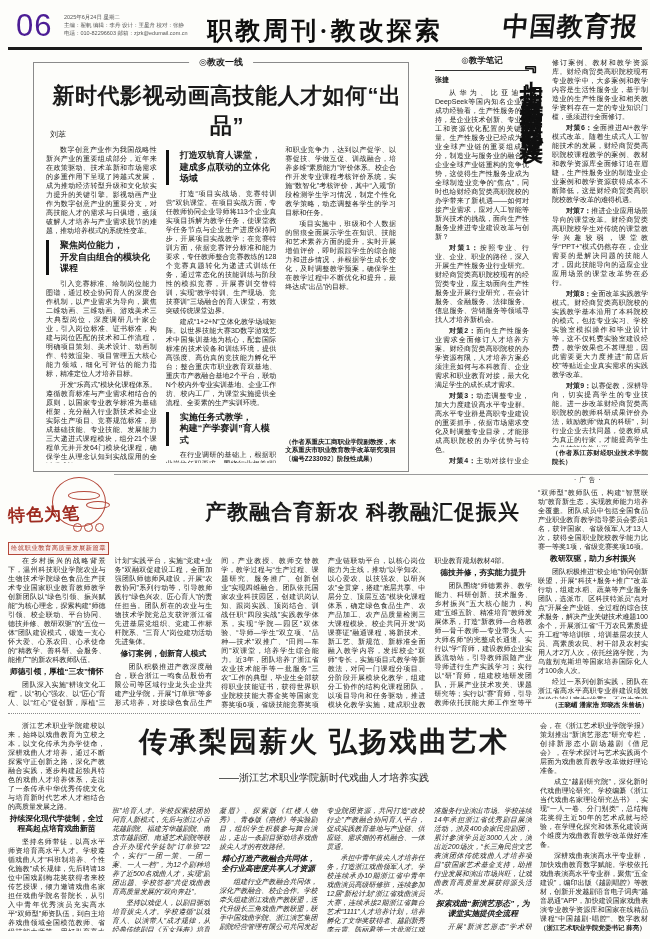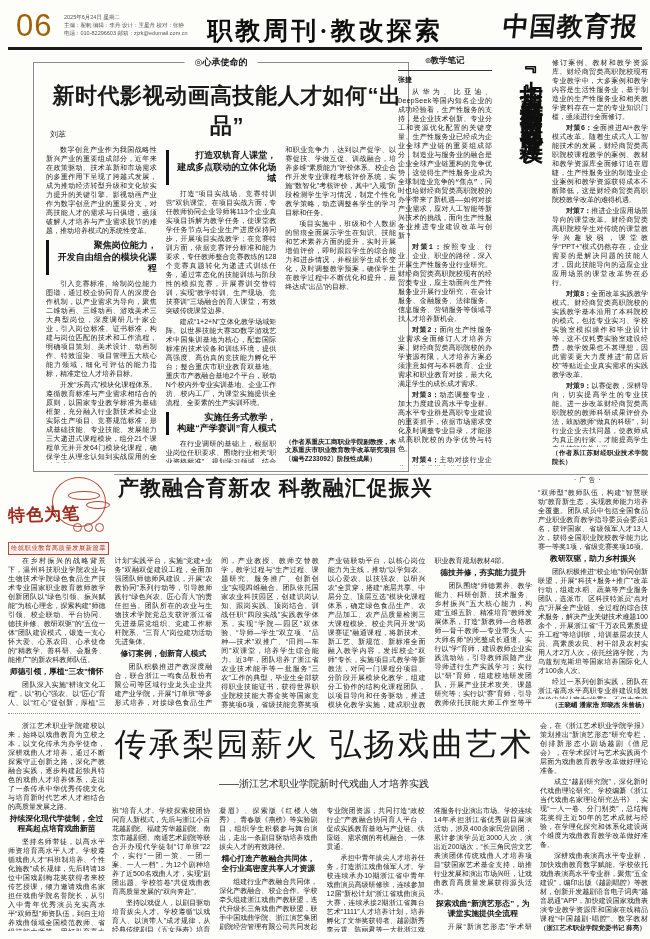--- a/index.html
+++ b/index.html
@@ -1,20 +1,20 @@
 <!DOCTYPE html>
 <html><head>
 <meta charset="utf-8">
 <style>
   html,body{margin:0;padding:0;background:#e8e8e6;}
   .page{position:relative;width:650px;height:939px;margin:0 auto;background:#fdfdfa;
         font-family:"Liberation Sans","DejaVu Sans",sans-serif;color:#1a1a1a;overflow:hidden;}
   .abs{position:absolute;}
   
-  .pagenum{left:16px;top:8px;font-size:31px;color:#a16207;letter-spacing:1px;}
+  .pagenum{left:16px;top:8px;font-size:31px;color:#4c1d95;letter-spacing:1px;}
   .dateblock{left:64px;top:13px;width:170px;font-size:5.5px;line-height:8px;color:#555;}
   .sectitle{left:0;width:650px;top:14px;text-align:center;font-size:25px;font-weight:800;
             letter-spacing:3px;color:#101010;font-family:"Liberation Serif","DejaVu Serif",serif;}
   .masthead{right:12px;top:9px;font-size:26px;font-weight:800;color:#151515;
             font-family:"Liberation Serif","DejaVu Serif",serif;transform:skewX(-6deg);letter-spacing:1px;}
   .hrule{left:8px;top:47px;width:634px;height:3px;background:#1b1b1b;}
   
   .bt{font-size:7px;line-height:9px;text-align:justify;color:#1c1c1c;margin:0 0 2px 0;}
   .ind{text-indent:2em;}
   .lbl{font-weight:bold;}
@@ -24,23 +24,23 @@
   .attr{font-size:6.5px;line-height:8.5px;font-weight:bold;text-align:justify;margin-top:2px;}
   
   .a1box{left:33px;top:62px;width:374px;height:408px;border:1px solid #8a8a8a;background:#fdfdfa;}
   .a1tag{position:absolute;top:-7px;left:50%;transform:translateX(-50%);background:#fdfdfa;
          padding:0 10px;font-size:9px;font-weight:bold;white-space:nowrap;}
   .a1title{margin:18px 6px 0 18px;text-align:center;font-size:22px;font-weight:800;letter-spacing:0.5px;}
   .a1author{position:absolute;left:16px;top:66px;font-size:8px;color:#222;}
   .a1cols{position:absolute;left:12px;top:82px;width:350px;bottom:8px;display:flex;gap:9px;}
   .a1cols .col{flex:1;}
   .sub1{font-size:9px;font-weight:800;line-height:11.5px;border-left:3px solid #111;
-        padding-left:4px;margin:5px 0 4px 0;white-space:pre-line;text-align:right;}
-  
-  .ncol1{left:398px;top:55px;width:94px;height:412px;font-family:Liberation Mono, monospace;}
+        padding-left:11px;margin:5px 0 4px 0;white-space:pre-line;}
+  
+  .ncol1{left:435px;top:55px;width:94px;height:412px;}
   .ntag{font-size:8.5px;font-weight:bold;text-align:center;border-bottom:1px solid #333;
         padding-bottom:3px;margin-bottom:4px;}
   .nauthor{font-size:7px;font-weight:bold;margin:2px 0 3px 0;}
   .ntext{height:378px;overflow:hidden;}
   .vtitle{left:515px;top:58px;width:34px;height:404px;writing-mode:vertical-rl;text-orientation:upright;
           font-size:23px;font-weight:800;letter-spacing:4px;color:#101010;text-align:left;line-height:34px;}
   .ncol2{left:552px;top:58px;width:96px;height:408px;}
   .adlabel{left:574px;top:476px;font-size:6.5px;letter-spacing:3px;color:#333;}
   
   .midrule{left:114px;top:474px;width:534px;height:1px;background:#9a9a9a;}
@@ -50,56 +50,56 @@
   .badge-cloud1{position:absolute;right:10px;top:14px;width:30px;height:7px;border:1.2px solid #b5483a;
                 border-radius:50%;}
   .badge-cloud2{position:absolute;right:0px;top:24px;width:22px;height:6px;border:1.2px solid #b5483a;
                 border-radius:50%;}
   .badge-title{position:absolute;left:0;top:26px;font-size:17px;font-weight:900;color:#9e2b20;
                letter-spacing:1px;transform:rotate(-2deg);}
   .badge-dots{position:absolute;right:6px;top:46px;display:flex;gap:2px;}
   .badge-dots i{width:7px;height:7px;border:1px solid #b5483a;border-radius:50%;display:block;}
   .badge-slogan{position:absolute;left:0;bottom:2px;font-size:6.3px;color:#a8392c;border:1px solid #b5483a;
                 padding:1px 2px;letter-spacing:0.5px;background:#fbf1ef;white-space:nowrap;}
-  .midhead{left:118px;top:474px;width:402px;text-align:left;}
+  .midhead{left:118px;top:498px;width:402px;text-align:right;}
   .midhead .t{font-size:21px;font-weight:900;letter-spacing:1px;}
   .midhead .s{font-size:9.5px;font-weight:bold;margin-top:9px;color:#222;}
   .mc6{left:538px;top:488px;width:110px;height:222px;}
   .midcols{left:8px;top:556px;width:524px;height:152px;display:flex;gap:9px;}
   .midcols .col{flex:1;}
   .sub2{font-size:7.8px;font-weight:800;text-align:center;line-height:10px;margin:3px 0;}
   .authors{font-size:6.5px;font-weight:bold;text-align:right;margin-top:2px;}
   
   .dotrule{left:8px;top:713px;width:632px;border-top:1.5px dotted #888;height:0;}
   
   .bc1{left:8px;top:721px;width:97px;height:210px;}
   .bothead{left:112px;top:723px;width:424px;text-align:center;}
-  .bothead .t{font-size:32px;font-weight:400;letter-spacing:2px;}
+  .bothead .t{font-size:28px;font-weight:700;letter-spacing:2px;}
   .bothead .s{font-size:10px;font-weight:normal;margin-top:10px;color:#222;}
-  .botcols{left:112px;top:806px;width:420px;height:126px;display:flex;gap:9px;}
+  .botcols{left:112px;top:806px;width:420px;height:126px;display:flex;gap:9px;font-style:italic;}
   .botcols .col{flex:1;}
   .bc6{left:540px;top:721px;width:108px;height:211px;}
 </style>
 </head>
 <body>
 
 <div class="page">
 
   <div class="abs pagenum">06</div>
   <div class="abs dateblock">
     <div>2025年6月24日 星期二</div>
     <div>主编：翟帆 编辑：李丹 设计：王星舟 校对：张静</div>
     <div>电话：010-82296603 邮箱：zjzk@edumail.com.cn</div>
   </div>
   <div class="abs sectitle">职教周刊·教改探索</div>
   <div class="abs masthead">中国教育报</div>
   <div class="abs hrule"></div>
 
   <div class="abs a1box">
-    <div class="a1tag">◎心承使命的</div>
+    <div class="a1tag">◎教改一线</div>
     <div class="a1title">新时代影视动画高技能人才如何“出品”</div>
     <div class="a1author">刘萃</div>
     <div class="a1cols">
       <div class="col">
         <p class="bt ind">数字创意产业作为我国战略性新兴产业的重要组成部分，近年来在政策驱动、技术革新和市场需求的多重作用下呈现了跨越式发展，成为推动经济转型升级和文化软实力提升的关键引擎。影视动画产业作为数字创意产业的重要分支，对高技能人才的需求与日俱增，亟须破解人才培养与产业需求脱节的难题，推动培养模式的系统性变革。</p>
         <div class="sub1">聚焦岗位能力，
 开发自由组合的模块化课程</div>
         <p class="bt ind">引入竞赛标准、绘制岗位能力图谱，通过校企协同育人的深度合作机制，以产业需求为导向，聚焦二维动画、三维动画、游戏美术三大典型岗位，深度调研几十家企业，引入岗位标准、证书标准，构建与岗位匹配的技术和工作流程，明确项目策划、美术设计、动画制作、特效渲染、项目管理五大核心能力领域，细化可评估的能力指标，精准定位人才培养目标。</p>
         <p class="bt ind">开发“乐高式”模块化课程体系。遵循教育标准与产业需求相结合的原则，以国家专业教学标准为基础框架，充分融入行业新技术和企业实际生产项目、竞赛规范标准，形成基础技能、专业技能、发展能力三大递进式课程模块，组分21个课程单元并开发64门模块化课程，确保学生从理念认知到实战应用的全过程成长。</p>
       </div>

